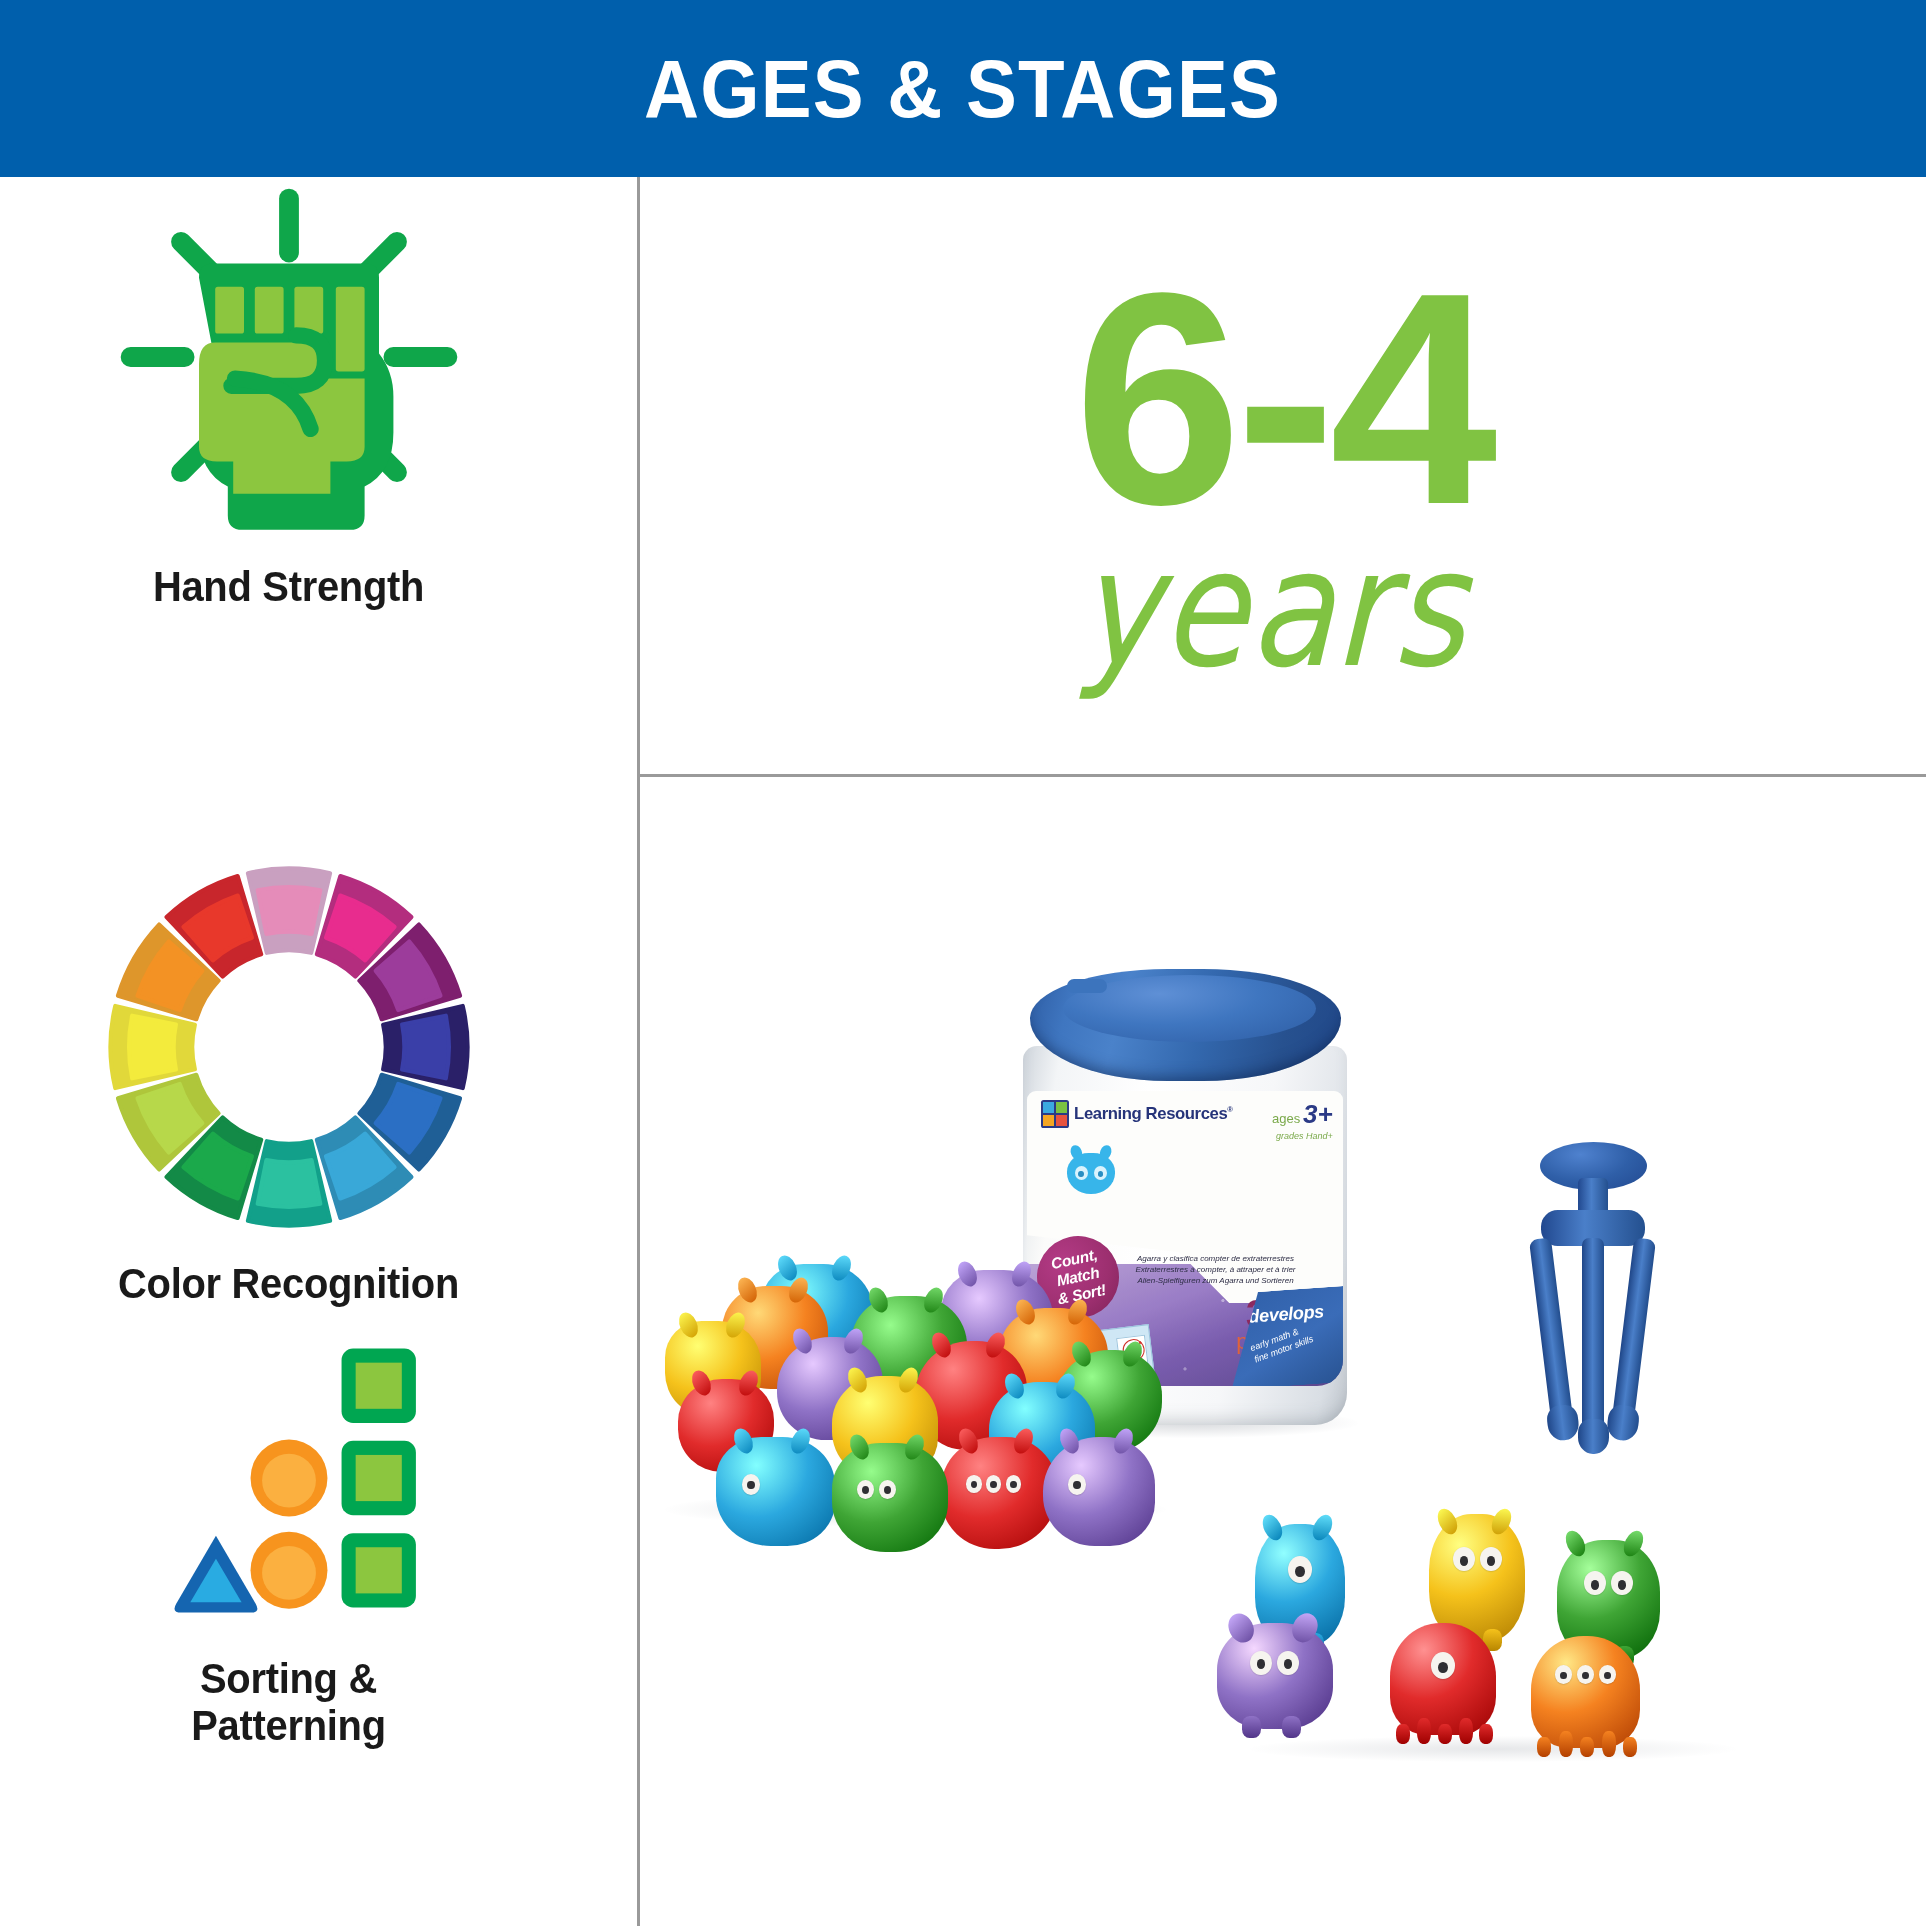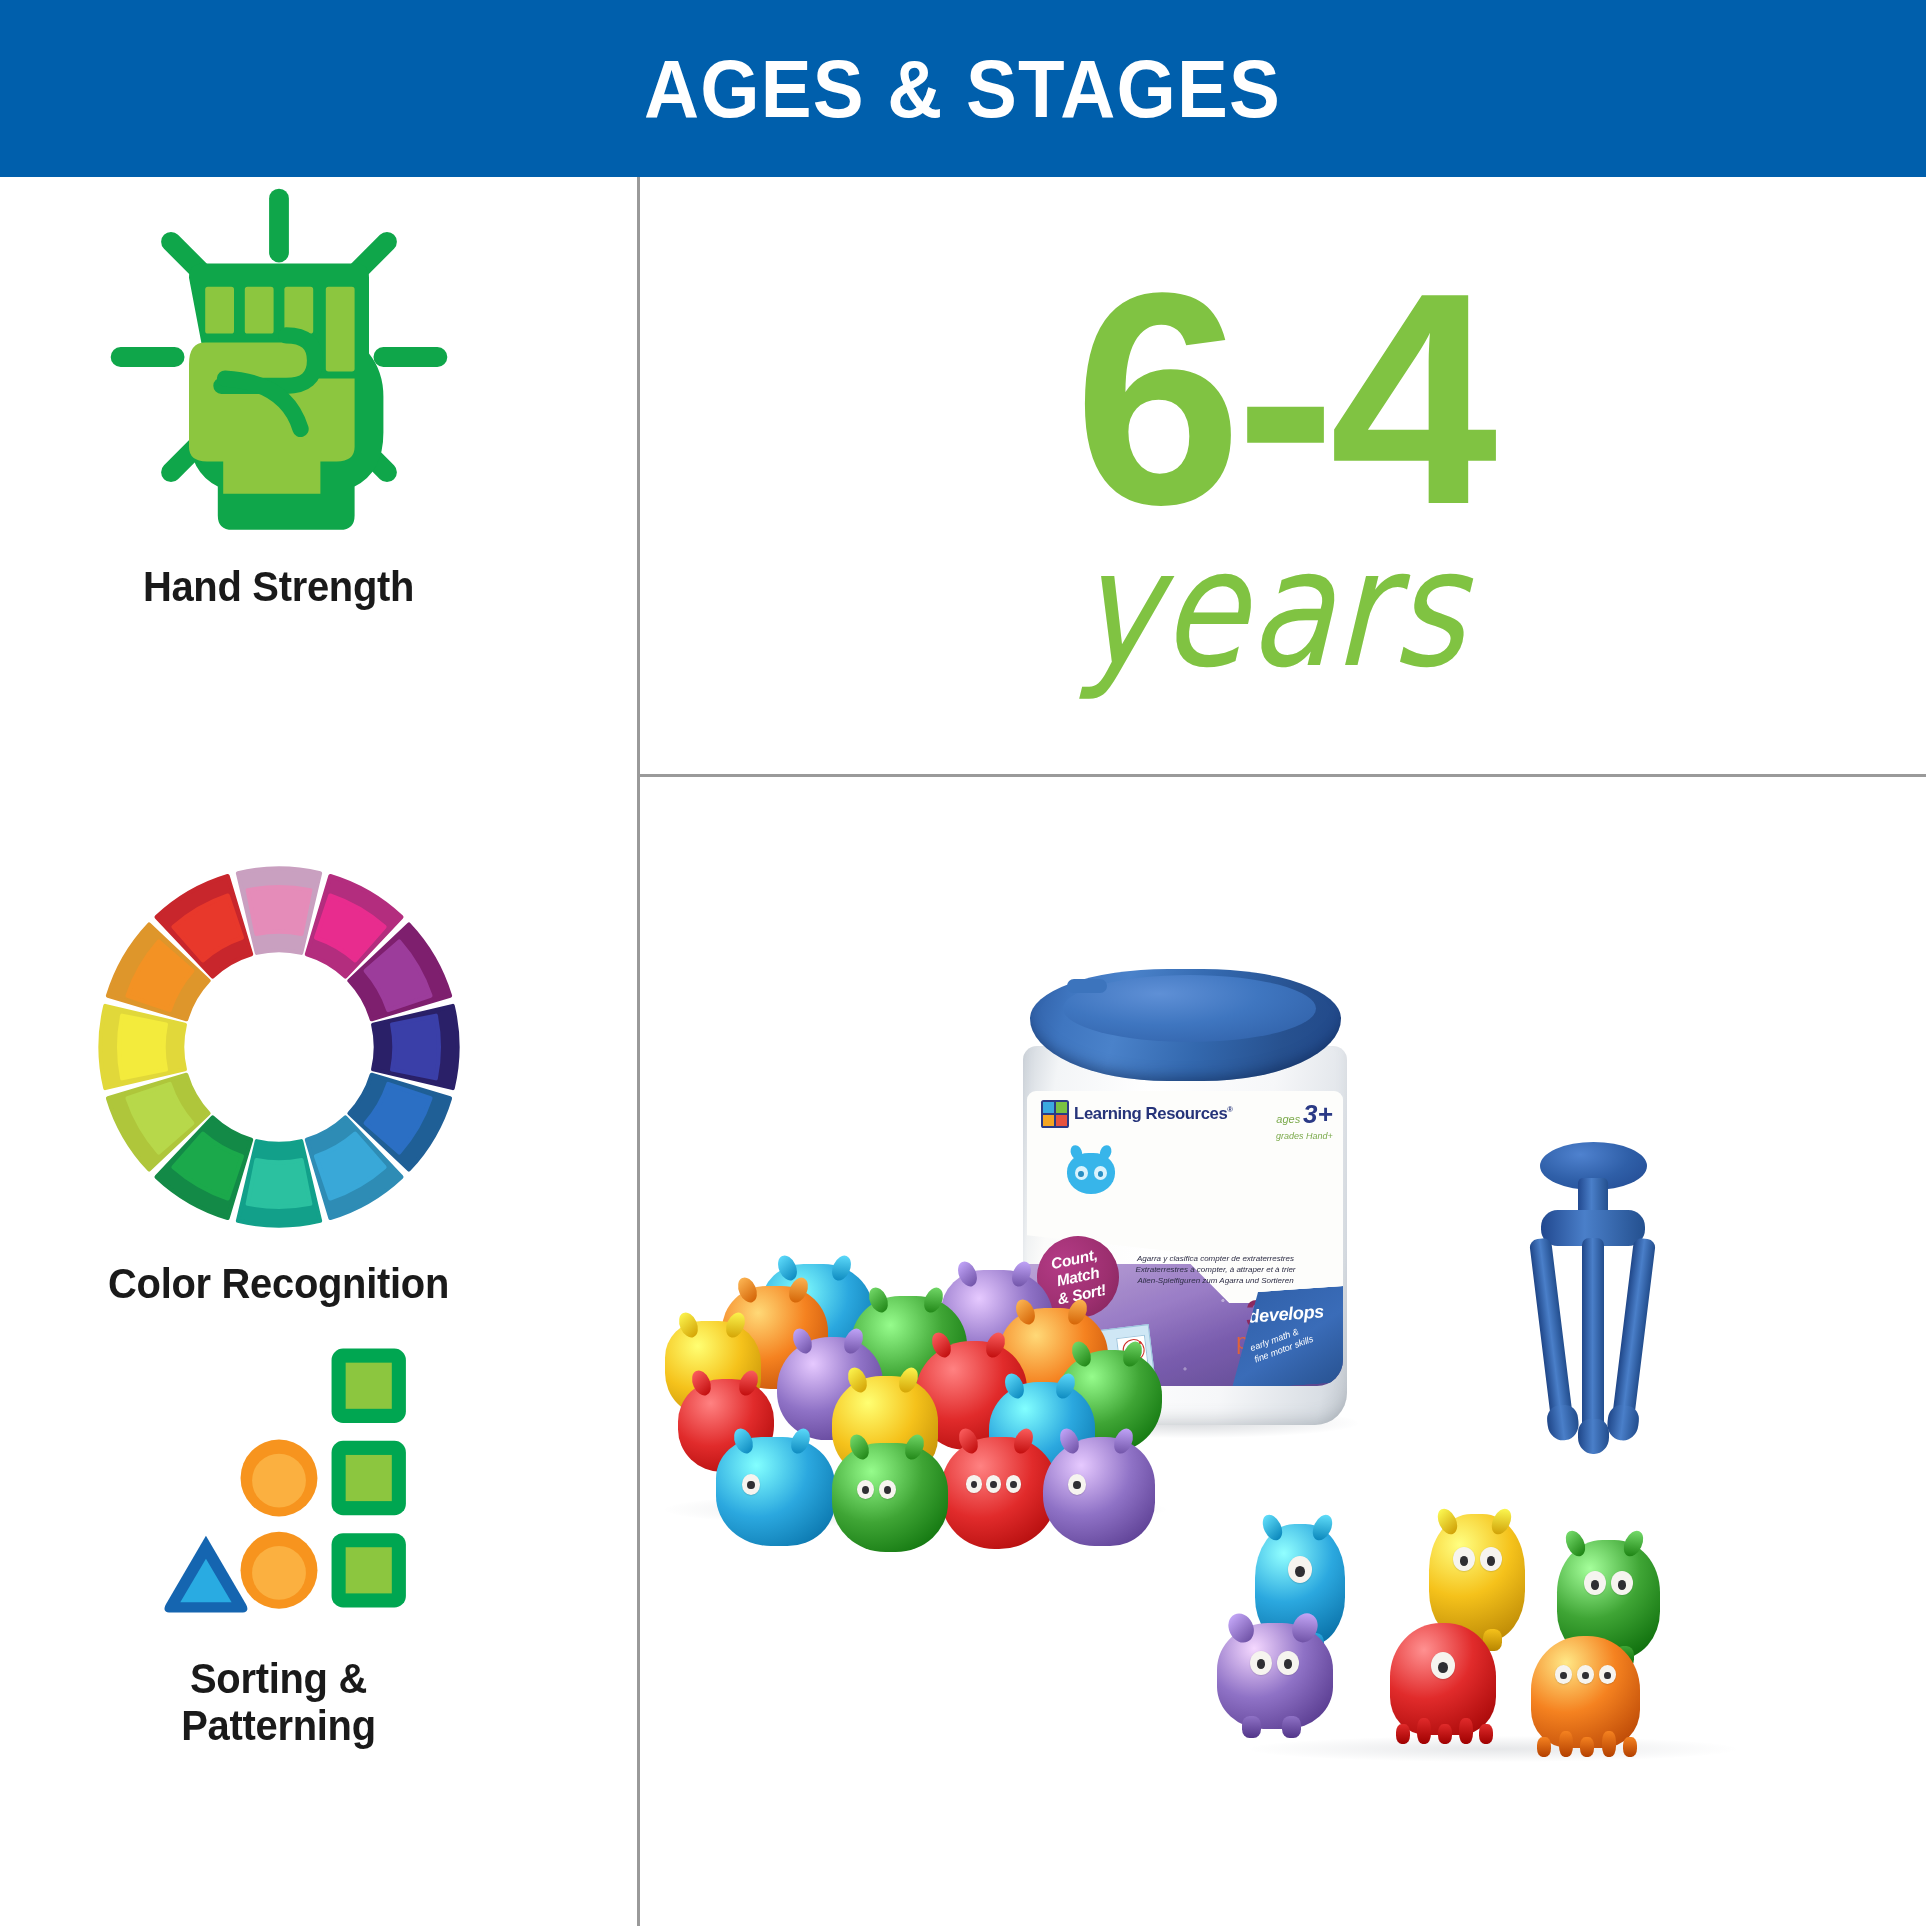--- a/index.html
+++ b/index.html
@@ -25,21 +25,21 @@
   }
   #h-divider {
     position: absolute; left: 637px; top: 774px; width: 1289px; height: 2.6px;
     background: #9a9a9a;
   }
 
   
   #left-col {
     position: absolute; left: 0; top: 177px; width: 637px; height: 1749px;
   }
-  .skill-block { position: absolute; left: 0; width: 513px; text-align: center; padding-left: 44px; }
+  .skill-block { position: absolute; left: 10px; width: 513px; text-align: center; padding-left: 44px; }
   .skill-icon-wrap { display: flex; align-items: center; justify-content: center; }
   .skill-label {
     font-weight: bold; font-size: 42px; color: #1a1a1a; line-height: 1.12;
     letter-spacing: -0.3px; transform: scaleX(0.95);
   }
   #skill-0 { top: 0px;    }
   #skill-1 { top: 684px; }
   #skill-2 { top: 1169px; }
   #skill-0 .skill-label { margin-top: 26px; }
   #skill-1 .skill-label { margin-top: 27px; }
@@ -128,21 +128,21 @@
   .lr-cube .q1 { left: 1.9px;  top: 1.9px;  width: 11px; height: 11px; background: #3aa9e0; }
   .lr-cube .q2 { left: 14.8px; top: 1.9px;  width: 11px; height: 11px; background: #7ac143; }
   .lr-cube .q3 { left: 1.9px;  top: 14.8px; width: 11px; height: 11px; background: #f5a623; }
   .lr-cube .q4 { left: 14.8px; top: 14.8px; width: 11px; height: 11px; background: #e8533f; }
   .lr-name { font-size: 16.7px; line-height: .98; font-weight: bold; color: #26347a; letter-spacing: -0.4px; }
   .lr-name sup { font-size: 7.7px; }
 
   #label-ages {
     position: absolute; right: 10.3px; top: 10.3px; text-align: right; line-height: 1.05;
   }
-  #label-ages .ag { font-size: 11px; color: #7aa94a; font-style: italic; }
+  #label-ages .ag { font-size: 13px; color: #7aa94a; }
   #label-ages .agn { font-size: 26px; color: #2b3a86; font-weight: bold; font-style: italic; }
   #label-ages .gr { font-size: 9px; color: #7aa94a; font-style: italic; display:block; margin-top: 3.9px; }
 
   #label-titles { position: absolute; left: 82px; top: 50px; width: 212px; text-align: center; }
   #lt-grab { font-size: 17.3px; font-weight: bold; color: #a3336e; font-style: italic; letter-spacing: -0.3px; }
   #lt-fine { font-size: 24.4px; font-weight: bold; color: #2b4fa2; letter-spacing: -0.6px; line-height: .95; font-style: italic;}
   #lt-alien { font-size: 40px; font-weight: bold; color: #2148a0; letter-spacing: -1.3px; line-height: .88; }
   #lt-counters { font-size: 26px; font-weight: bold; color: #2b4fa2; letter-spacing: -0.6px; line-height: .95; }
   #label-subs { position: absolute; left: 76px; top: 162px; width: 225px; text-align: center; }
   #label-subs div { font-size: 8px; color: #2c2c44; font-style: italic; line-height: 1.38; }

